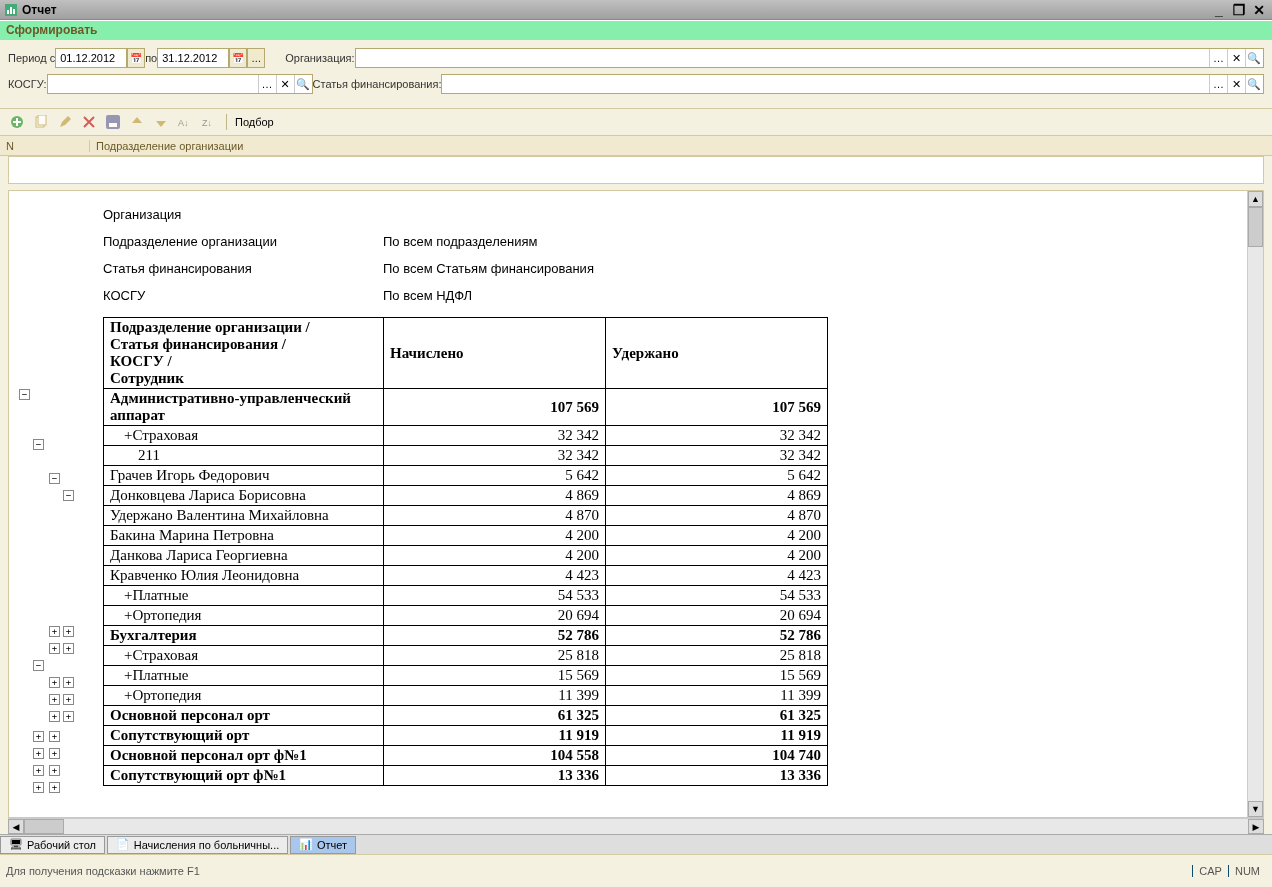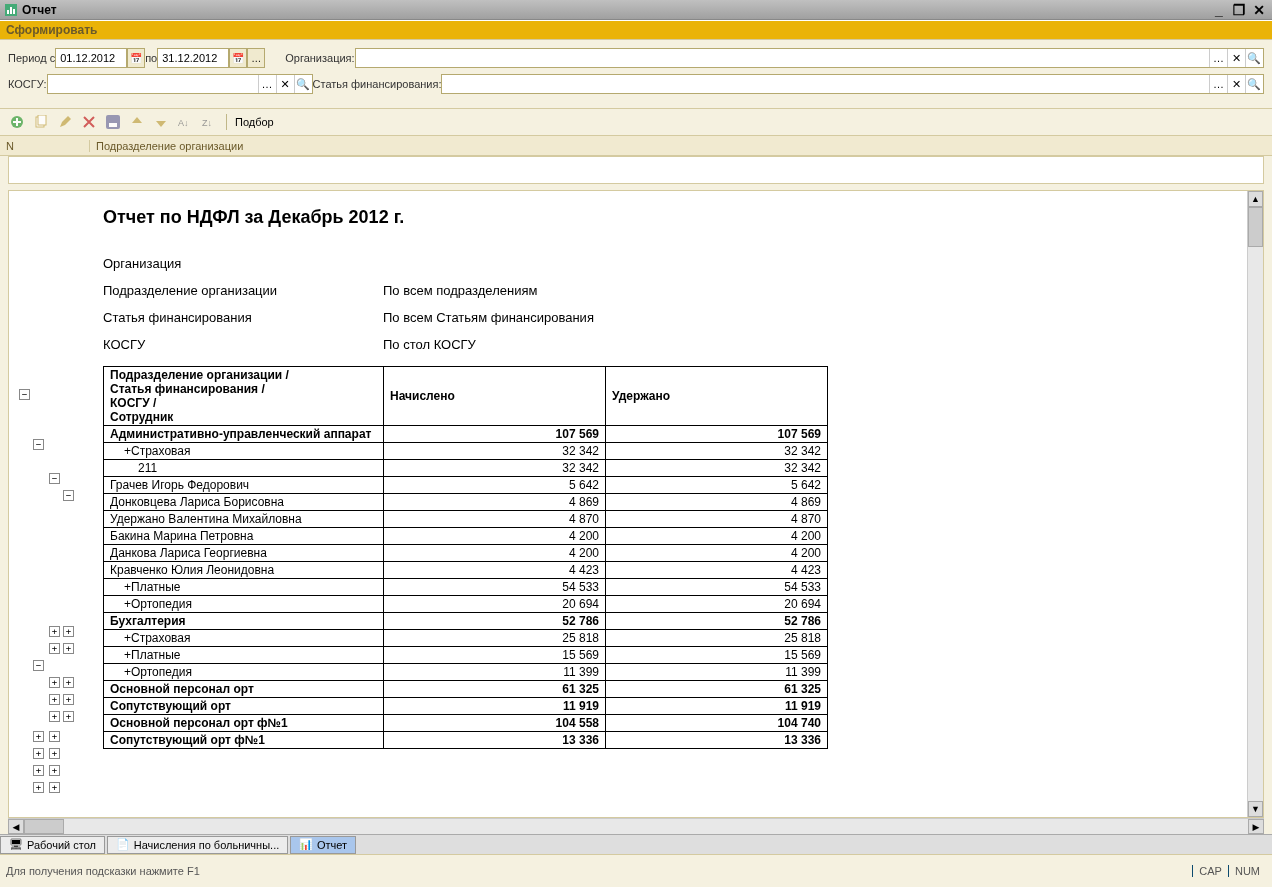--- a/index.html
+++ b/index.html
@@ -2,21 +2,21 @@
 <html><head>
 <meta charset="utf-8">
 <style>
 * { box-sizing: border-box; margin: 0; padding: 0; }
 body { font-family: Arial, sans-serif; font-size: 11px; background: #f5f1e0; width: 1272px; height: 887px; overflow: hidden; display: flex; flex-direction: column; }
 .title-bar { background: linear-gradient(#c0c0c0, #a0a0a0); height: 20px; display: flex; align-items: center; padding: 0 4px; border-bottom: 1px solid #888; }
 .title-bar .icon { width: 14px; height: 14px; margin-right: 4px; display:inline-flex;align-items:center;justify-content:center;}
 .title-bar .title { font-weight: bold; font-size: 12px; }
 .title-bar .spacer { flex: 1; }
 .win-btn { width: 18px; height: 16px; margin-left: 2px; display:inline-flex;align-items:center;justify-content:center;font-size:14px;font-weight:bold;cursor:pointer;}
-.menu-bar { background: #eab308; height: 20px; display:flex;align-items:center;padding:0 6px;border-top:1px solid #fff;border-bottom:1px solid #d4caa0;}
+.menu-bar { background: #86efac; height: 20px; display:flex;align-items:center;padding:0 6px;border-top:1px solid #fff;border-bottom:1px solid #d4caa0;}
 .menu-bar .item { color: #6b5a2a; font-weight: bold; font-size: 12px; cursor:pointer;}
 .filter-area { background: #f5f1e0; padding: 8px; }
 .filter-row { display: flex; align-items: center; gap: 0; margin-bottom: 6px; }
 .lbl { color: #333; }
 .input { background: #fff; border: 1px solid #b5a96f; height: 20px; padding: 0 4px; display:flex;align-items:center;}
 .input input { border:none; outline:none; font-size:11px; width:100%; }
 .date-input { width: 72px; }
 .mini-btn { width: 18px; height: 20px; border: 1px solid #b5a96f; background:#f0eacf; display:inline-flex;align-items:center;justify-content:center;cursor:pointer;font-size:10px;}
 .long-input { flex:1; position:relative; display:flex;}
 .long-input .tail { position:absolute; right:0; top:0; display:flex;}
@@ -27,21 +27,21 @@
 .list-header { display:flex;background:#f1ead0;border-bottom:1px solid #d4caa0;height:20px;align-items:center;}
 .list-header .col { padding:0 6px;color:#6b5a2a;font-size:11px;}
 .list-header .col1 { width:90px;border-right:1px solid #d4caa0;}
 .list-body { background:#fff;border:1px solid #d4caa0;height:28px;margin:0 8px 6px 8px;}
 .report-area { flex:1; display:flex; margin:0 8px; border:1px solid #d4caa0; background:#fff; overflow:hidden; position:relative;}
 .tree-gutter { width:78px;background:#fff;border-right:0;}
 .tree-gutter .tog { width:11px;height:11px;border:1px solid #888;background:#fff;font-size:9px;line-height:9px;text-align:center;font-family:monospace;position:absolute;cursor:pointer;}
 .report-content { flex:1; padding:16px 0 0 16px; overflow:hidden;}
 .report-title { font-size:18px; font-weight:bold; margin-bottom:28px;}
 .info-grid { display:grid; grid-template-columns:280px auto; row-gap:12px; font-size:13px; margin-bottom:14px;}
-table.report { border-collapse:collapse; font-size:12px;}
+table.report { border-collapse:collapse; font-size:15px;font-family:Liberation Serif, serif;}
 table.report th, table.report td { border:1px solid #000; padding:1px 6px; }
 table.report th { text-align:left; font-weight:normal;}
 table.report .hdr { font-weight:bold;}
 table.report .num { text-align:right;}
 .bold { font-weight:bold;}
 .c0 { width:280px;}
 .c1 { width:222px;}
 .c2 { width:222px;}
 .scrollbar-v { width:16px;background:#e8e8e8;border-left:1px solid #ccc;display:flex;flex-direction:column;}
 .scrollbar-v .arrow { height:16px;background:#ddd;border:1px solid #aaa;display:flex;align-items:center;justify-content:center;font-size:9px;cursor:pointer;}
@@ -207,30 +207,29 @@
       <div class="tog" style="left: 24px; top: 540px;">+</div>
       <div class="tog" style="left: 40px; top: 540px;">+</div>
       <div class="tog" style="left: 24px; top: 557px;">+</div>
       <div class="tog" style="left: 40px; top: 557px;">+</div>
       <div class="tog" style="left: 24px; top: 574px;">+</div>
       <div class="tog" style="left: 40px; top: 574px;">+</div>
       <div class="tog" style="left: 24px; top: 591px;">+</div>
       <div class="tog" style="left: 40px; top: 591px;">+</div>
     </div>
   <div class="report-content">
-    <div class="report-title">Отчет по НДФЛ за  Декабрь 2012 г.</div>
     <div class="info-grid">
       <div>Организация</div>
       <div></div>
       <div>Подразделение организации</div>
       <div>По всем подразделениям</div>
       <div>Статья финансирования</div>
       <div>По всем Статьям финансирования</div>
       <div>КОСГУ</div>
-      <div>По стол КОСГУ</div>
+      <div>По всем НДФЛ</div>
     </div>
     <table class="report" id="report-table">
       <thead>
         <tr>
           <th class="c0 hdr"><span>Подразделение организации /<br>Статья финансирования /<br>КОСГУ /<br>Сотрудник</span></th>
           <th class="c1 hdr">Начислено</th>
           <th class="c2 hdr">Удержано</th>
         </tr>
       </thead>
       <tbody id="report-tbody">

